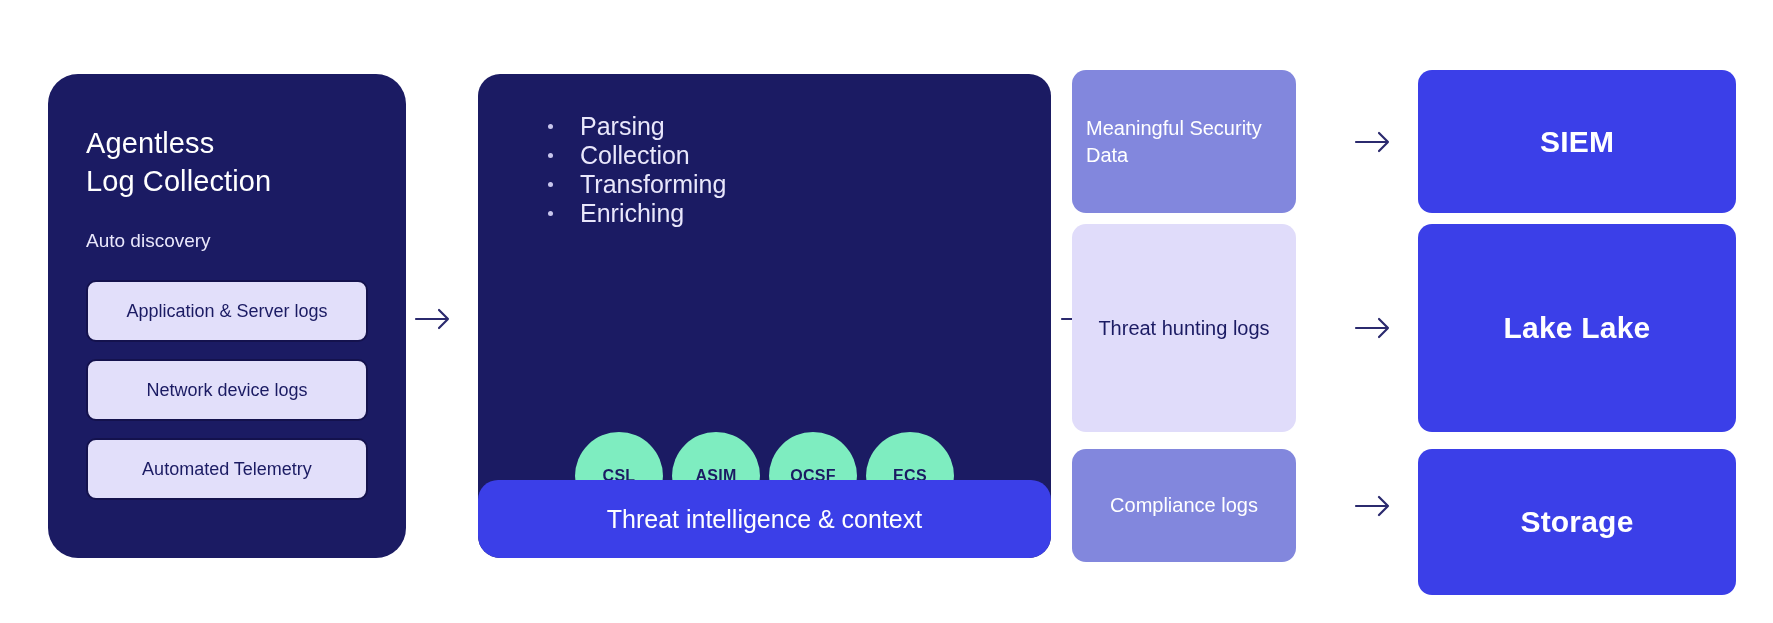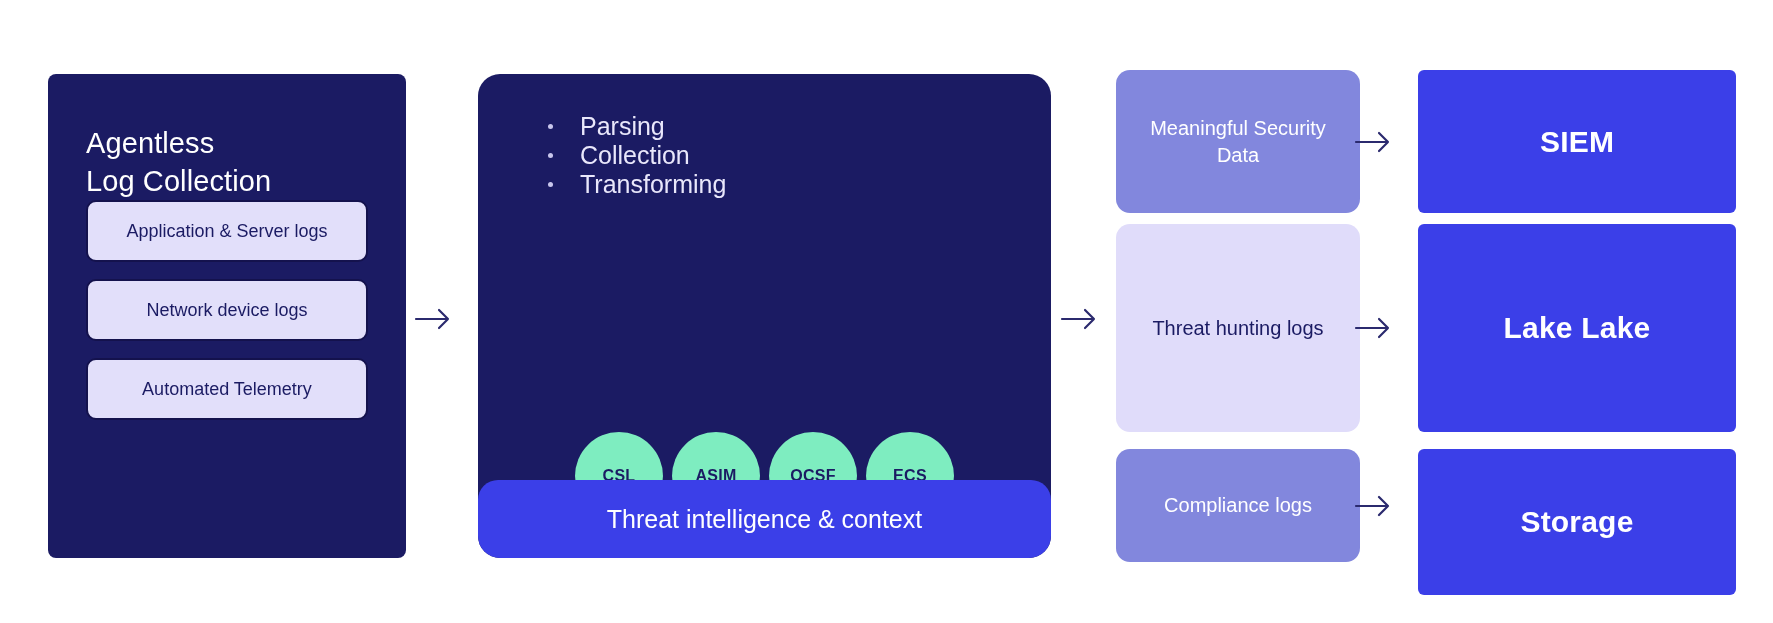--- a/index.html
+++ b/index.html
@@ -33,39 +33,40 @@
   .arrow svg { display: block; }
 
   
   .card-collection {
     position: absolute;
     left: 48px;
     top: 74px;
     width: 358px;
     height: 484px;
     background: #1b1b63;
-    border-radius: 8px;
+    border-radius: 30px;
     box-sizing: border-box;
     padding: 50px 38px 0 38px;
   }
   .collection-title {
     color: #ffffff;
     font-size: 29px;
     line-height: 38px;
     font-weight: 400;
     letter-spacing: 0.1px;
     white-space: pre-line;
   }
   .collection-sub {
     margin-top: 30px;
     color: #e9e7fb;
     font-size: 19px;
     font-weight: 400;
   }
   .pill-list {
+    margin-top: 28px;
     display: flex;
     flex-direction: column;
     gap: 17px;
   }
   .pill {
     background: #e2dffa;
     color: #1b1b63;
     border: 2px solid #14124d;
     border-radius: 10px;
     height: 62px;
@@ -156,46 +157,46 @@
     justify-content: center;
     color: #ffffff;
     font-size: 25px;
     font-weight: 400;
     box-sizing: border-box;
   }
 
   
   .mid-box {
     position: absolute;
-    left: 1116px;
-    width: 244px;
+    left: 1072px;
+    width: 224px;
     border-radius: 14px;
     display: flex;
     align-items: center;
     justify-content: center;
-    text-align: center;
+    text-align: left;
     font-size: 20px;
     line-height: 27px;
     box-sizing: border-box;
     padding: 0 14px;
   }
   .mid-box.tone-solid   { background: #8287dd; color: #ffffff; }
   .mid-box.tone-pale    { background: #e0dcfa; color: #1b1b63; }
 
   #mid-0 { top: 70px;  height: 143px; }
   #mid-1 { top: 224px; height: 208px; }
   #mid-2 { top: 449px; height: 113px; }
 
   
   .dest-box {
     position: absolute;
     left: 1418px;
     width: 318px;
     background: #3b3fe8;
-    border-radius: 6px;
+    border-radius: 14px;
     display: flex;
     align-items: center;
     justify-content: center;
     color: #ffffff;
     font-size: 30px;
     font-weight: 700;
     letter-spacing: 0.2px;
     box-sizing: border-box;
   }
   #dest-0 { top: 70px;  height: 143px; }
@@ -210,39 +211,41 @@
   #arrow-row-2  { left: 1352px; top: 491px; }
 </style>
 </head>
 <body>
 
 <div class="canvas">
 
   <div class="card-collection">
     <div class="collection-title">Agentless
 Log Collection</div>
+    <div class="collection-sub">Auto discovery</div>
     <div class="pill-list">
       <div class="pill">Application &amp; Server logs</div>
       <div class="pill">Network device logs</div>
       <div class="pill">Automated Telemetry</div>
     </div>
   </div>
 
   <div class="arrow" id="arrow-main-0">
     <svg width="40" height="24" viewBox="0 0 40 24" fill="none">
       <path d="M2 12 H34 M25 3 L34 12 L25 21" stroke="#2b2a6e" stroke-width="2.2" stroke-linecap="round" stroke-linejoin="round"></path>
     </svg>
   </div>
 
   <div class="card-processing">
 
     <ul class="bullets">
       <li>Parsing</li>
       <li>Collection</li>
       <li>Transforming</li>
+      <li>Enriching</li>
     </ul>
 
     <div class="circle-row">
       <div class="circle">CSL</div>
       <div class="circle">ASIM</div>
       <div class="circle">OCSF</div>
       <div class="circle">ECS</div>
     </div>
 
     <div class="threat-bar">Threat intelligence &amp; context</div>

